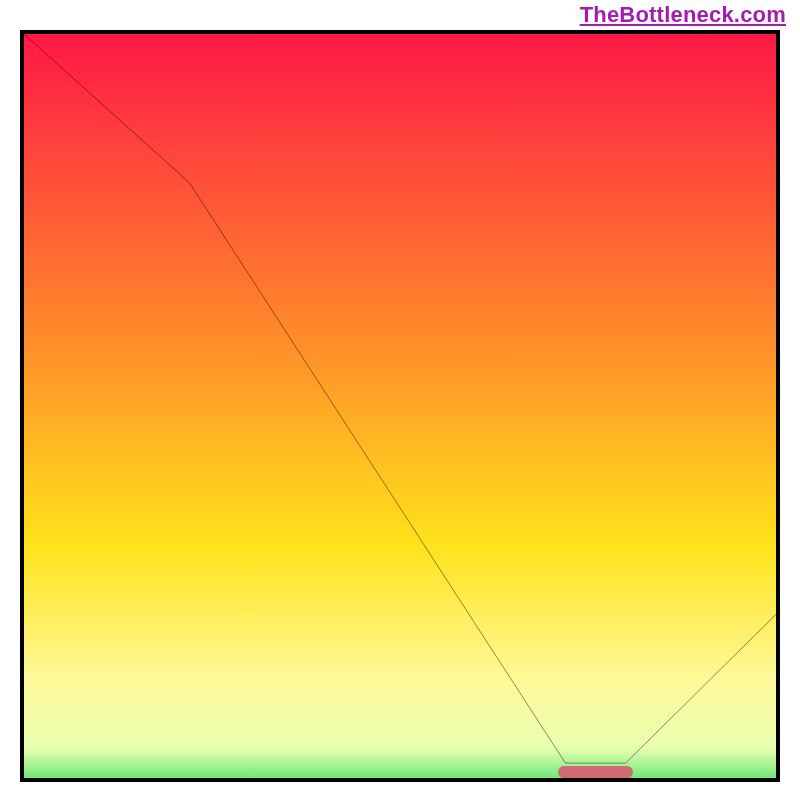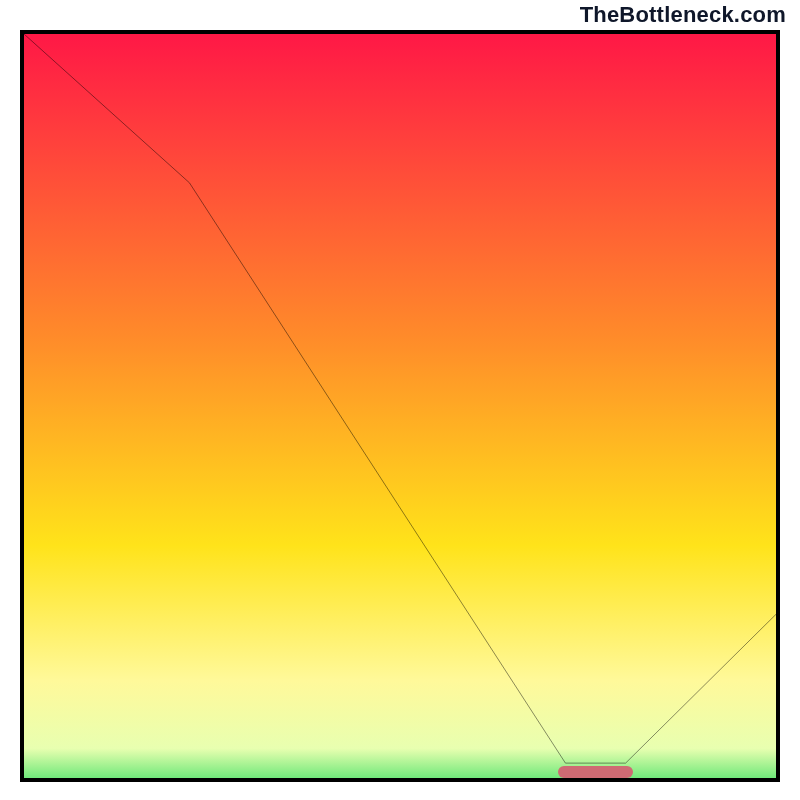--- a/index.html
+++ b/index.html
@@ -9,22 +9,23 @@
     background: #ffffff;
     position: relative;
     font-family: Arial, Helvetica, sans-serif;
   }
   .watermark {
     position: absolute;
     top: 2px;
     right: 14px;
     font-size: 22px;
     font-weight: 600;
-    color: #0f172a;
+    color: #a21caf;
     letter-spacing: 0.2px;
+    text-decoration: underline;
   }
   .frame {
     position: absolute;
     left: 20px;
     top: 30px;
     width: 760px;
     height: 752px;
     border: 4px solid #000;
     overflow: hidden;
   }

